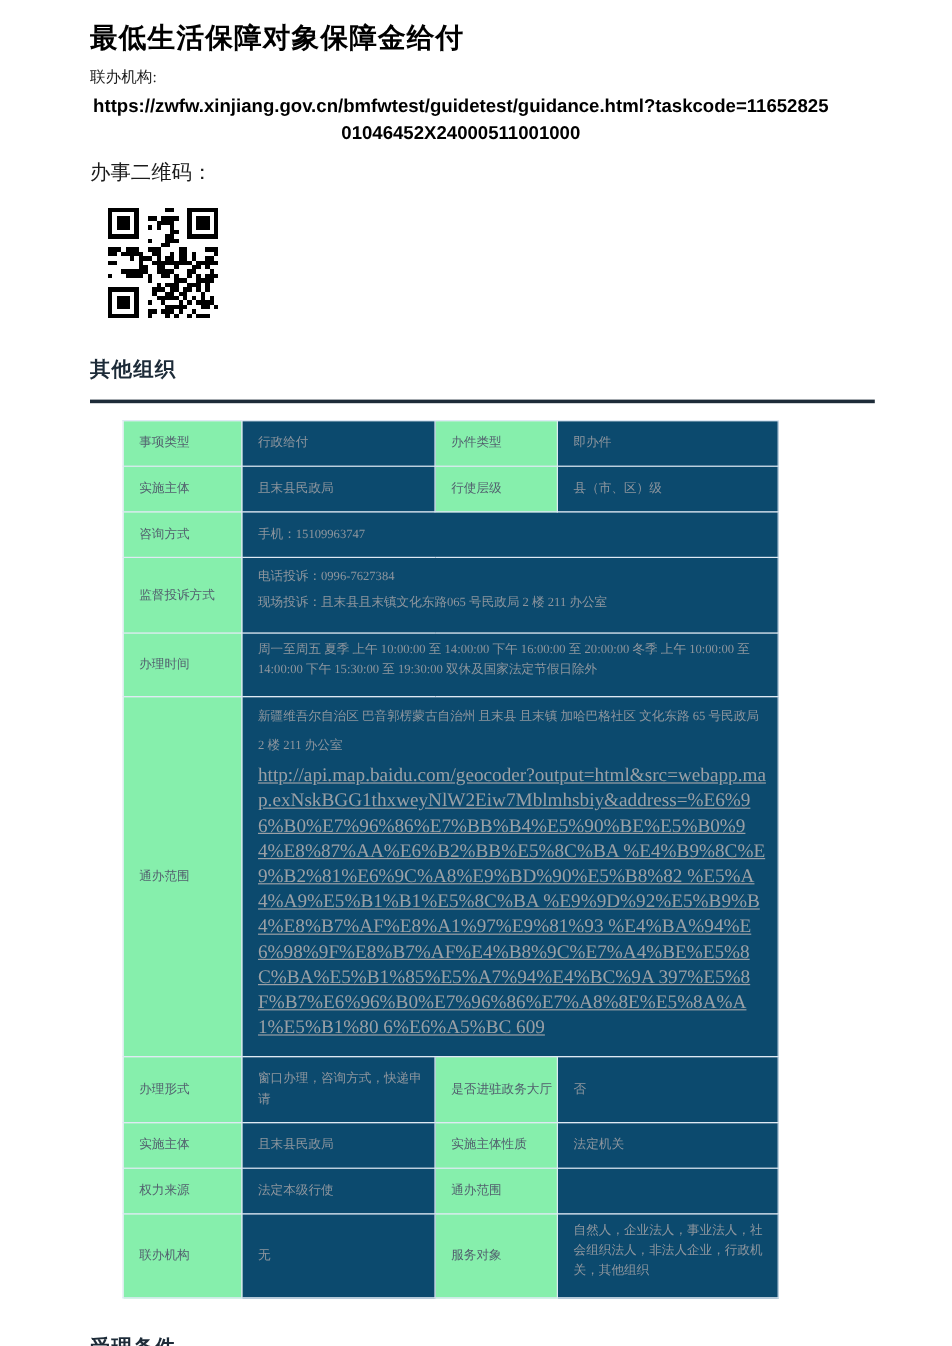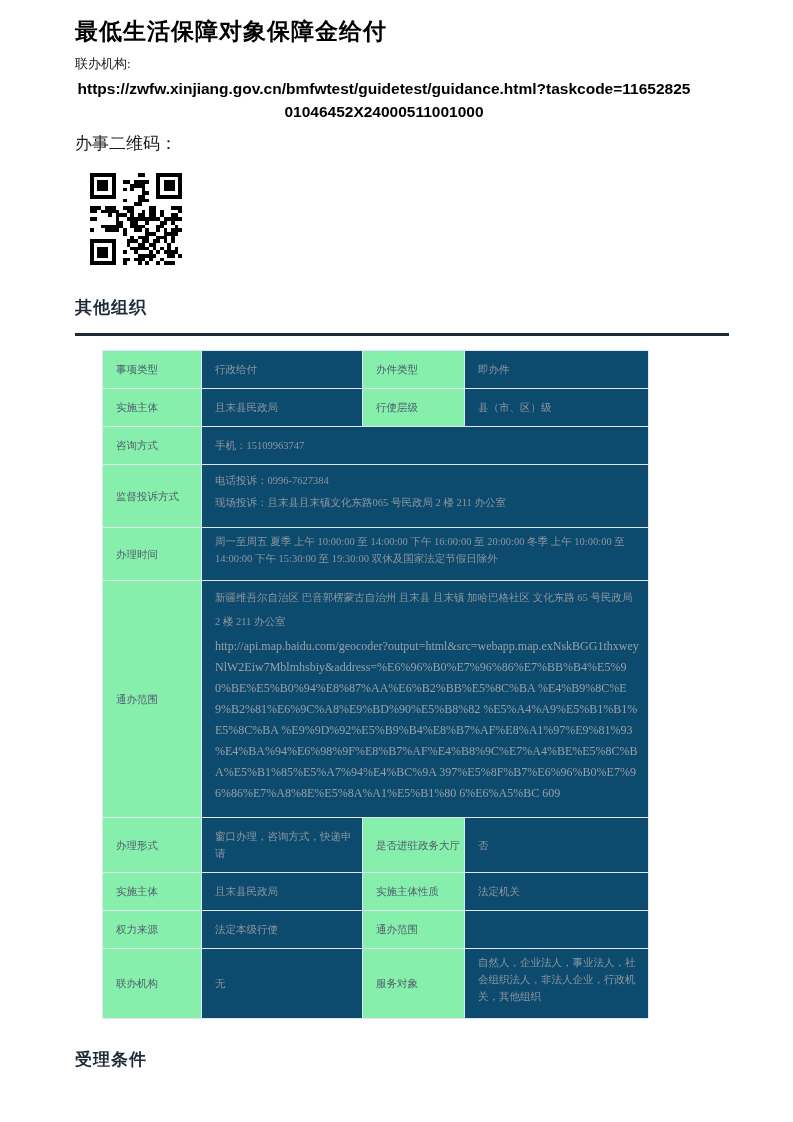--- a/index.html
+++ b/index.html
@@ -54,22 +54,22 @@
     padding:10px 8px 10px 13px;
     vertical-align:middle;line-height:17px;
   }
   td.lbl{background:#86efac;color:#52606e;white-space:nowrap;}
   td.val{background:#0c4a6e;color:#8f969e;margin-left:36px;}
   td.val .line{line-height:22px;}
   td.val.multi{padding-top:5px;padding-bottom:13px;}
   .office-address{line-height:24px;color:#8f969e;}
   .map-link{
     display:block;margin-top:2px;
-    color:#9aa0a6;
-    word-break:break-all;line-height:21px;font-size:12px;cursor:pointer;
+    color:#9aa0a6;text-decoration:underline;
+    word-break:break-all;line-height:21px;font-size:16px;cursor:pointer;
   }
 </style>
 </head>
 <body>
 
 <div class="page">
 
   <h1 class="doc-title">最低生活保障对象保障金给付</h1>
 
   <div class="guide-label">联办机构:</div>

